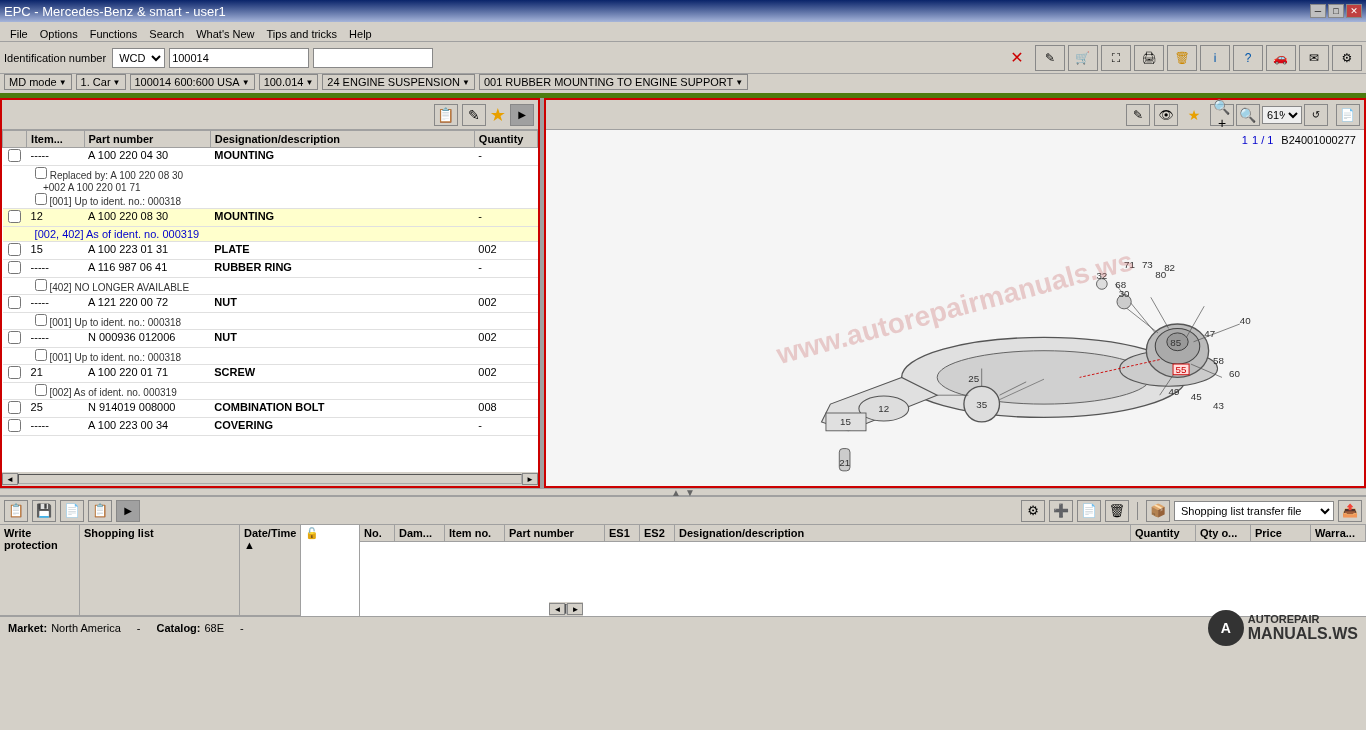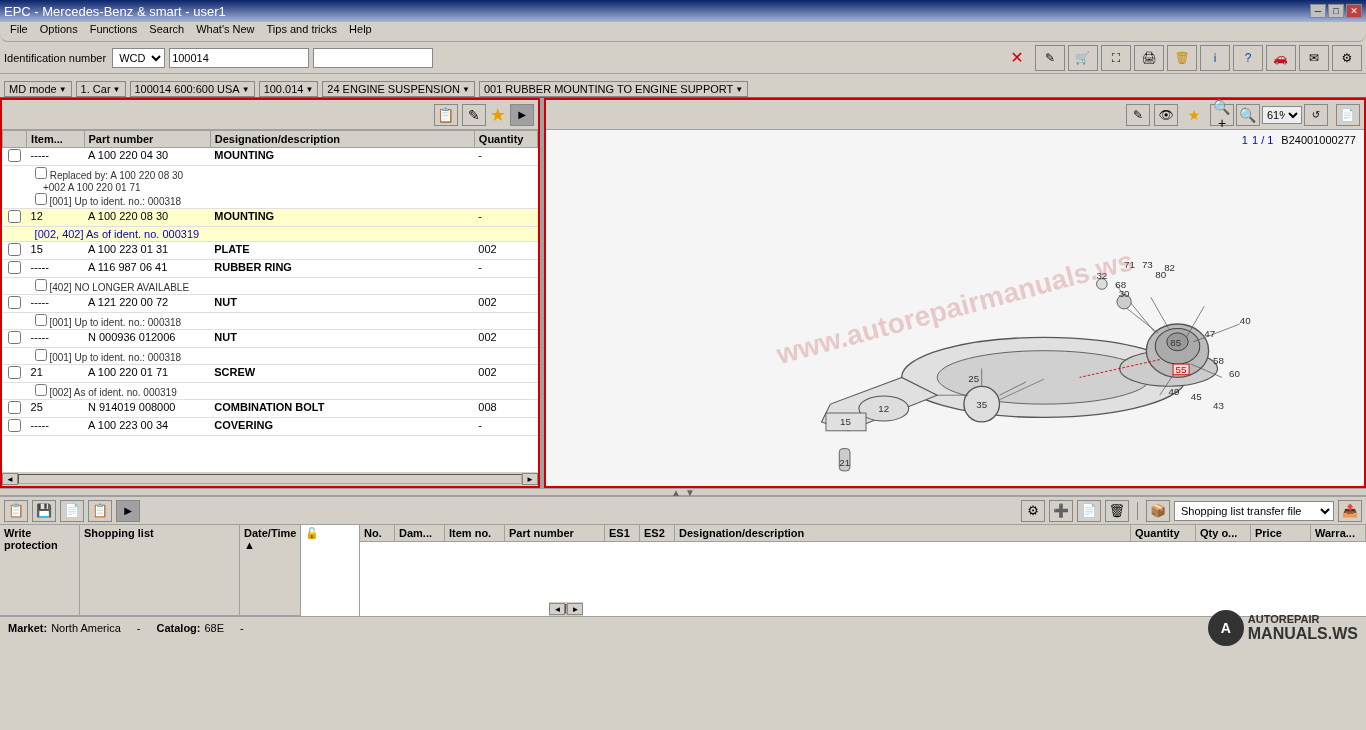--- a/index.html
+++ b/index.html
@@ -26,24 +26,23 @@
       display: flex; align-items: center; justify-content: center;
       color: #000;
     }
     .title-bar-btn.close { background: #c04040; color: white; }
 
     
     .menu-bar {
       background: #d4d0c8;
       height: 20px;
       display: flex;
-      align-items: flex-start;
+      align-items: flex-end;
       padding: 0 4px;
       border-bottom: 1px solid #a0a0a0;
-      border-radius: 8px;
     }
     .menu-item {
       padding: 1px 6px;
       cursor: pointer;
       font-size: 11px;
     }
 
     
     .toolbar {
       background: #d4d0c8;
@@ -78,23 +77,23 @@
       cursor: pointer;
       display: flex; align-items: center; justify-content: center;
     }
     .toolbar-right { margin-left: auto; display: flex; gap: 3px; align-items: center; }
 
     
     .nav-bar {
       background: #d4d0c8;
       height: 24px;
       display: flex;
-      align-items: flex-end;
+      align-items: flex-start;
       padding: 0 4px;
-      border-bottom: 1px solid #4d7c0f;
+      border-bottom: 5px solid #4d7c0f;
       gap: 4px;
     }
     .nav-dropdown {
       background: #d4d0c8;
       border: 1px solid #888;
       padding: 1px 4px;
       font-size: 11px;
       cursor: pointer;
       display: flex; align-items: center; gap: 2px;
     }

